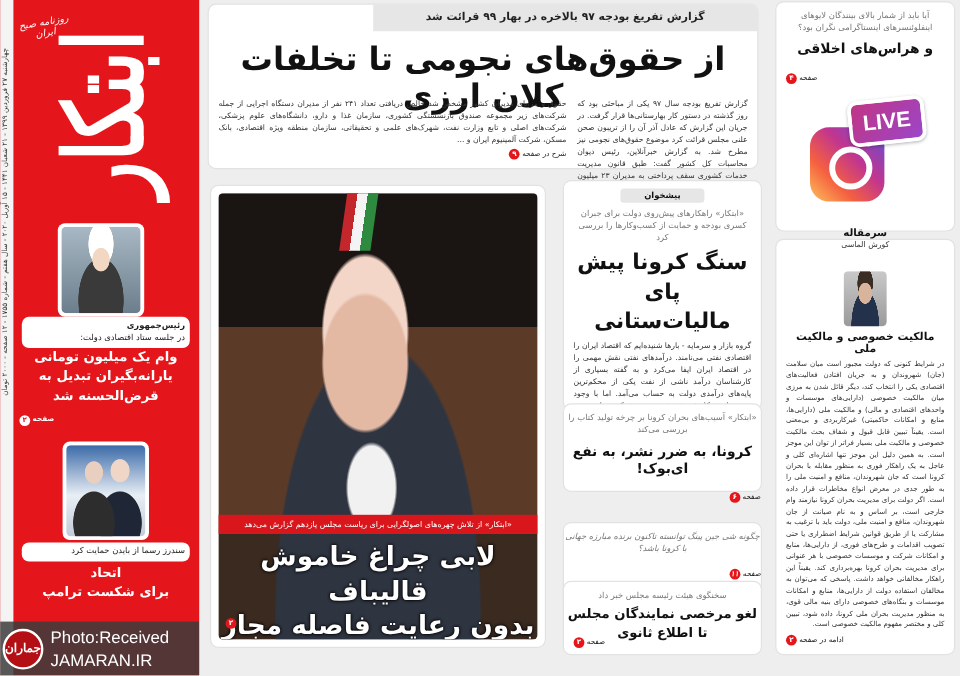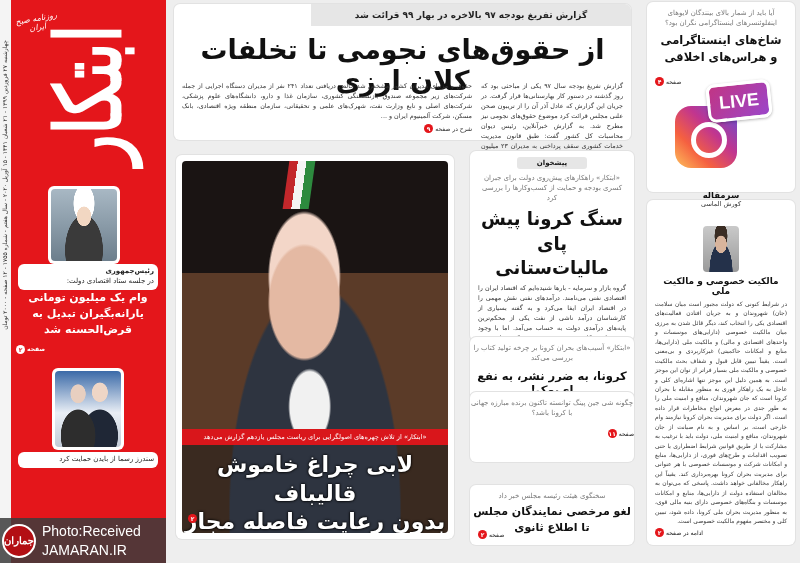--- a/index.html
+++ b/index.html
@@ -199,20 +199,24 @@
         <span>صفحه</span>
         <span class="page-dot">۲</span>
       </span>
     </div>
   </div>
 
   <div class="lead-card" style="top:368px;height:82px;left:52px;">
     <div class="portrait biden-photo"></div>
   </div>
   <div class="white-pill" style="top:452px;">سندرز رسما از بایدن حمایت کرد</div>
+  <div class="red-headline" style="top:470px;">
+    <div>اتحاد</div>
+    <div>برای شکست ترامپ</div>
+  </div>
 
   <div class="watermark">
     <div class="wm-logo">جماران</div>
     <div class="wm-text">
       <div>Photo:Received</div>
       <div>JAMARAN.IR</div>
     </div>
   </div>
 </div>
 
@@ -265,21 +269,21 @@
   <div class="kicker-gray">«ابتکار» آسیب‌های بحران کرونا بر چرخه تولید کتاب را بررسی می‌کند</div>
   <div class="headline-xl" style="font-size:11.5px;margin-top:6px;">کرونا، به ضرر نشر، به نفع ای‌بوک!</div>
   <div style="margin-top:4px;">
     <span class="page-ref">
       <span>صفحه</span>
       <span class="page-dot">۶</span>
     </span>
   </div>
 </div>
 
-<div class="card small-card" style="top:392px;height:70px;">
+<div class="card small-card" style="top:436px;height:70px;font-style:italic;">
   <div class="kicker-gray">چگونه شی جین پینگ توانسته تاکنون برنده مبارزه جهانی با کرونا باشد؟</div>
   <div style="margin-top:3px;">
     <span class="page-ref">
       <span>صفحه</span>
       <span class="page-dot">۱۱</span>
     </span>
   </div>
 </div>
 
 <div class="card small-card" style="top:485px;height:60px;">
@@ -292,21 +296,20 @@
     <span class="page-ref">
       <span>صفحه</span>
       <span class="page-dot">۲</span>
     </span>
   </div>
 </div>
 
 <div class="card insta-card">
   <div class="kicker-gray">آیا باید از شمار بالای بینندگان لایوهای اینفلوئنسرهای اینستاگرامی نگران بود؟</div>
   <div class="headline-xl" style="font-size:11.5px;line-height:1.45;margin-top:4px;">
-    <div>شاخ‌های اینستاگرامی</div>
     <div>و هراس‌های اخلاقی</div>
   </div>
   <div style="text-align:left;margin-top:3px;">
     <span class="page-ref">
       <span>صفحه</span>
       <span class="page-dot">۴</span>
     </span>
   </div>
   <div class="insta-logo"></div>
   <div class="live-badge">LIVE</div>

